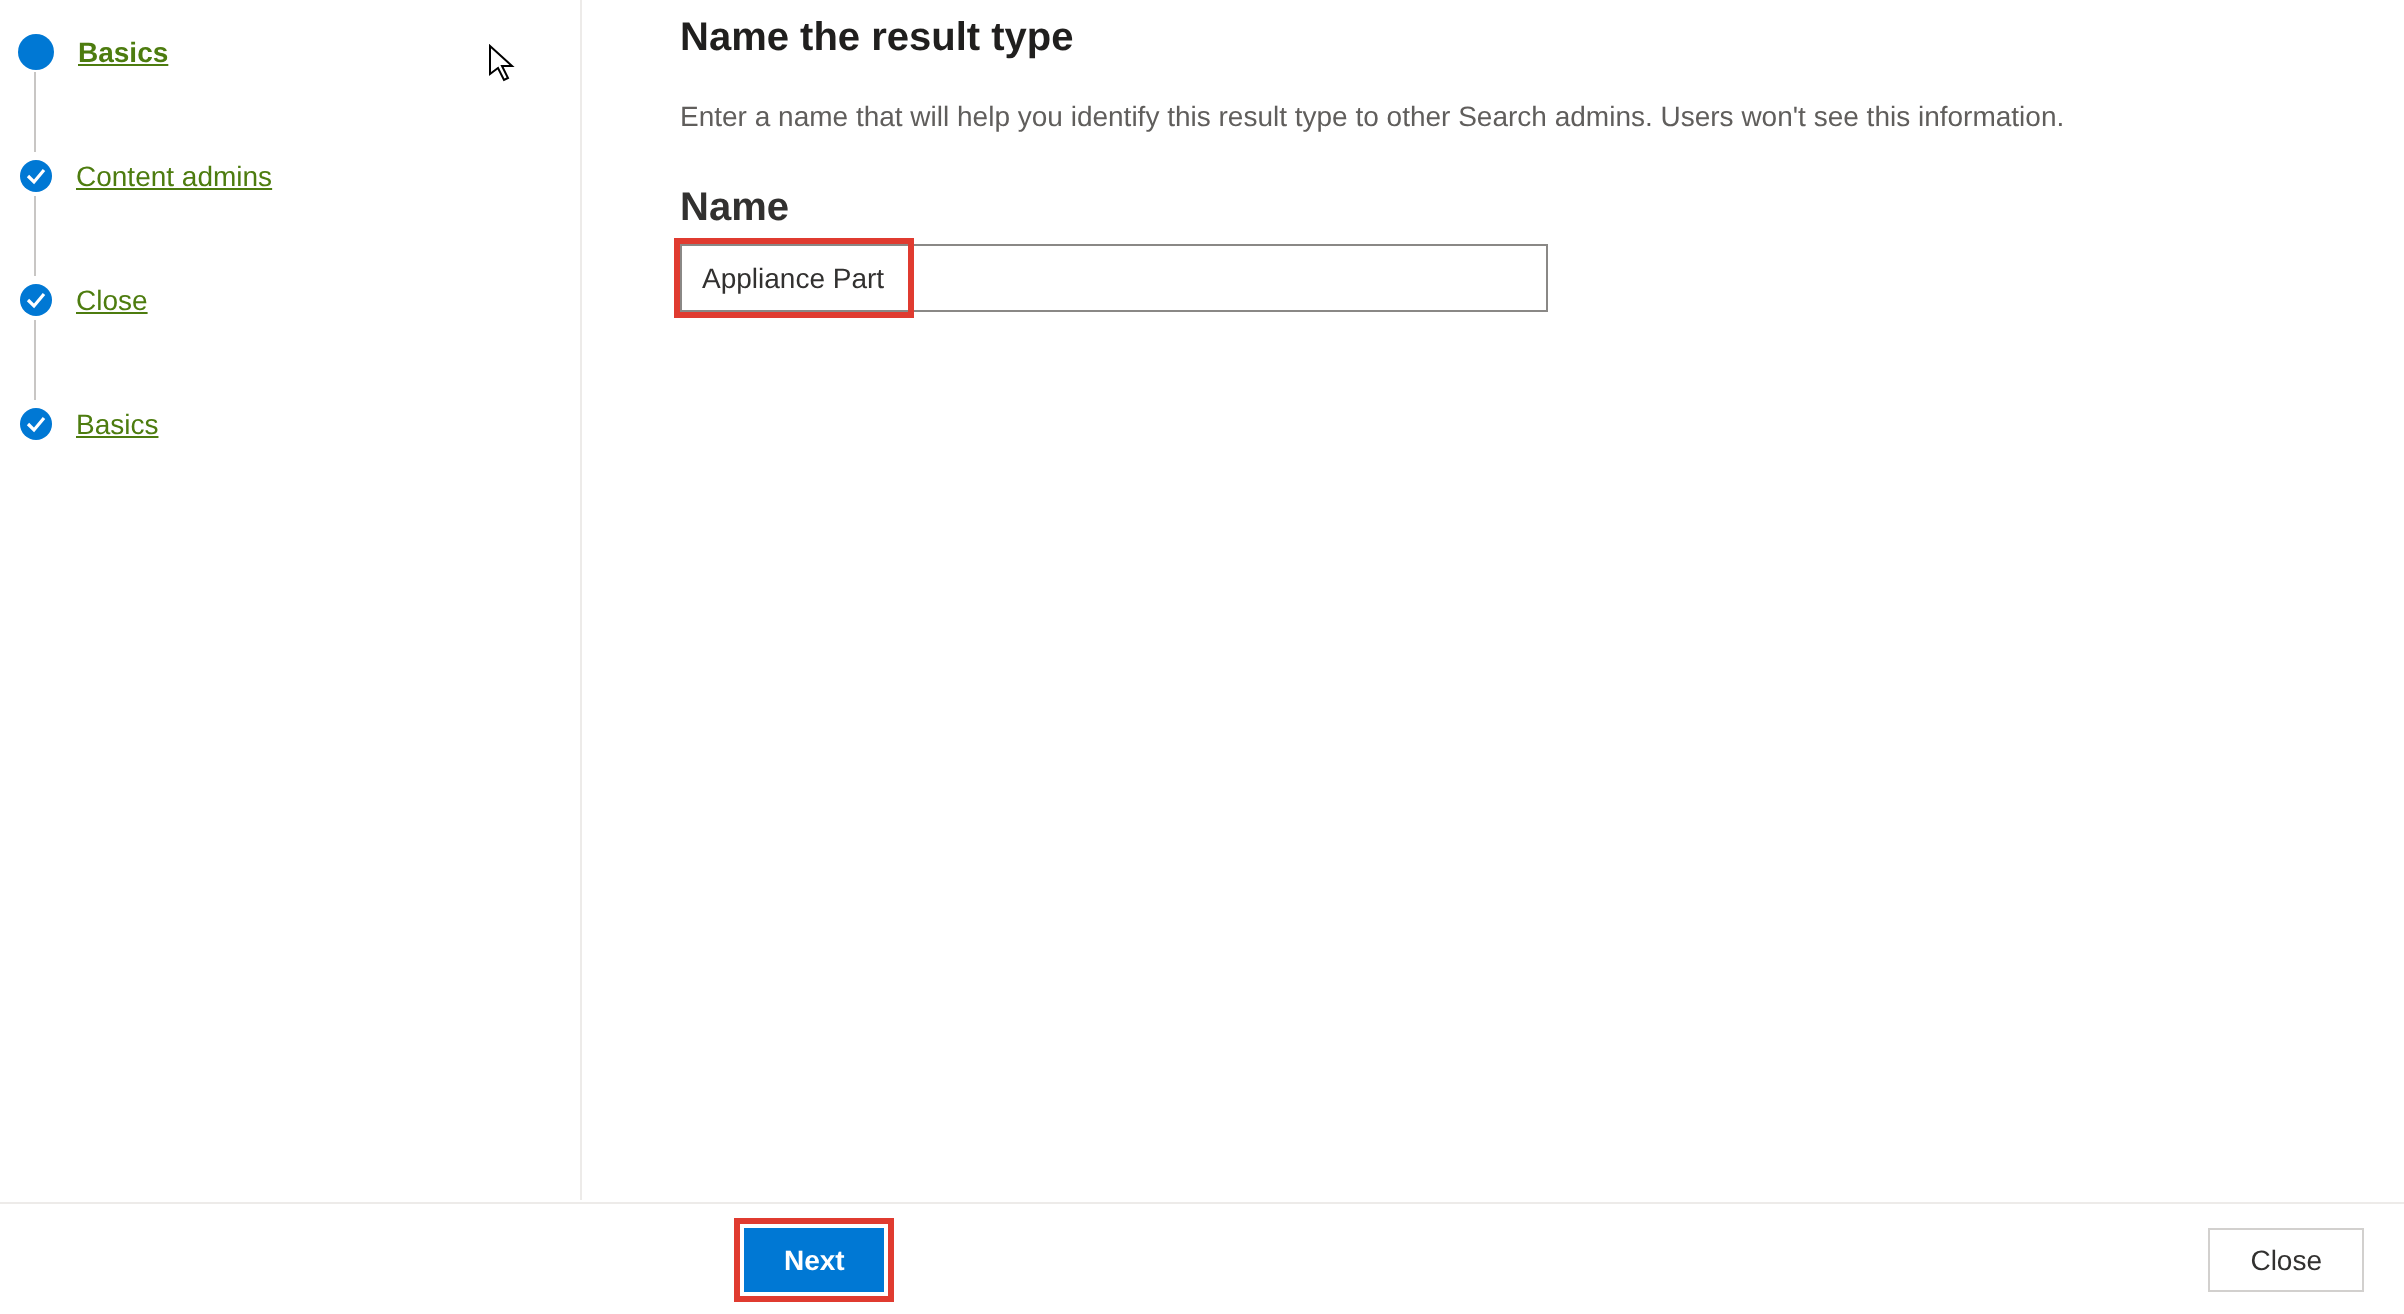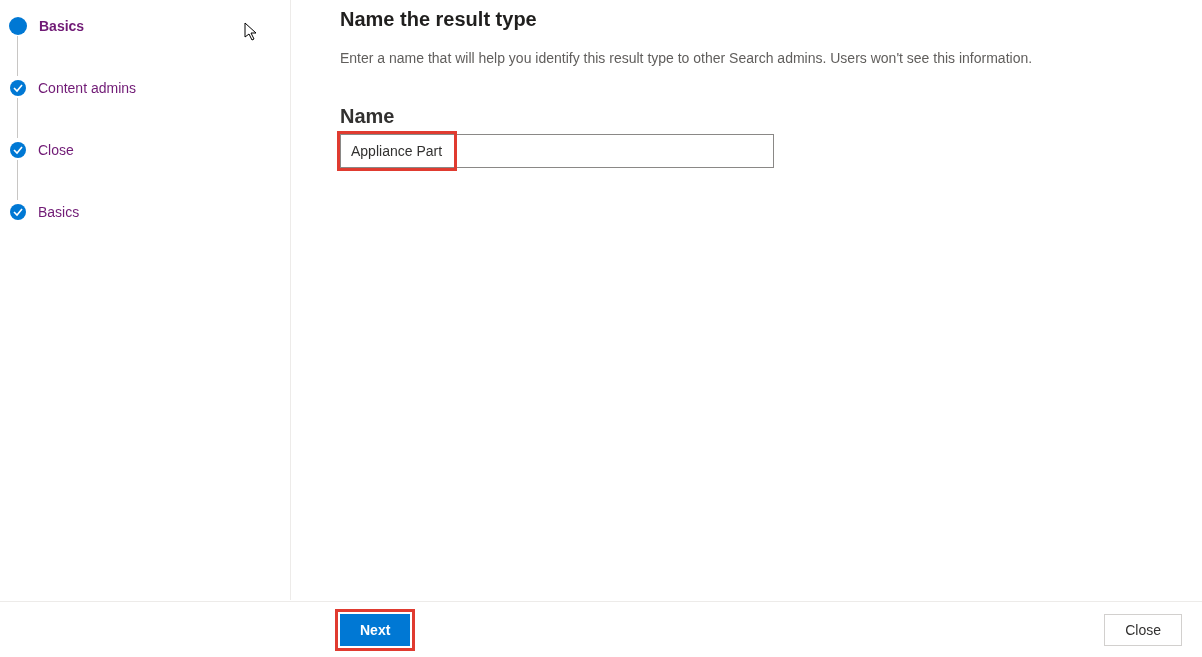--- a/index.html
+++ b/index.html
@@ -62,21 +62,22 @@
       margin-left: 3px;
     }
     .step-marker.completed {
       background: #0078d4;
     }
     .step-marker.completed svg {
       display: block;
     }
     .step-label {
       font-size: 14px;
-      color: #701a75;
+      color: #4d7c0f;
+      text-decoration: underline;
     }
     .step-label.current {
       font-weight: 600;
     }
     .divider {
       position: absolute;
       left: 290px;
       top: 0;
       width: 1px;
       height: 600px;
@@ -90,21 +91,21 @@
     }
     .page-title {
       font-size: 20px;
       font-weight: 700;
       color: #201f1e;
       margin-bottom: 18px;
     }
     .page-description {
       font-size: 14px;
       color: #605e5c;
-      margin-bottom: 36px;
+      margin-bottom: 24px;
       line-height: 1.4;
     }
     .field-label {
       font-size: 20px;
       font-weight: 600;
       color: #323130;
       margin-bottom: 6px;
       display: block;
     }
     .name-input-row {
@@ -143,20 +144,21 @@
       height: 56px;
       border-top: 1px solid #edebe9;
       display: flex;
       align-items: center;
       justify-content: space-between;
       padding: 0 20px 0 340px;
     }
     .next-wrap {
       position: relative;
       display: inline-block;
+      margin-left: 32px;
     }
     .next-highlight {
       position: absolute;
       left: -5px;
       top: -5px;
       right: -5px;
       bottom: -5px;
       border: 3px solid #e03b30;
       pointer-events: none;
     }

